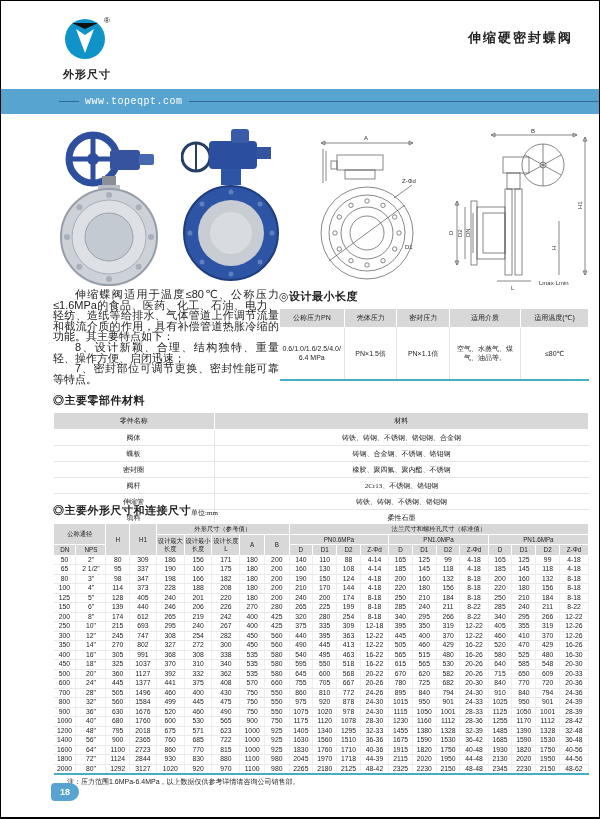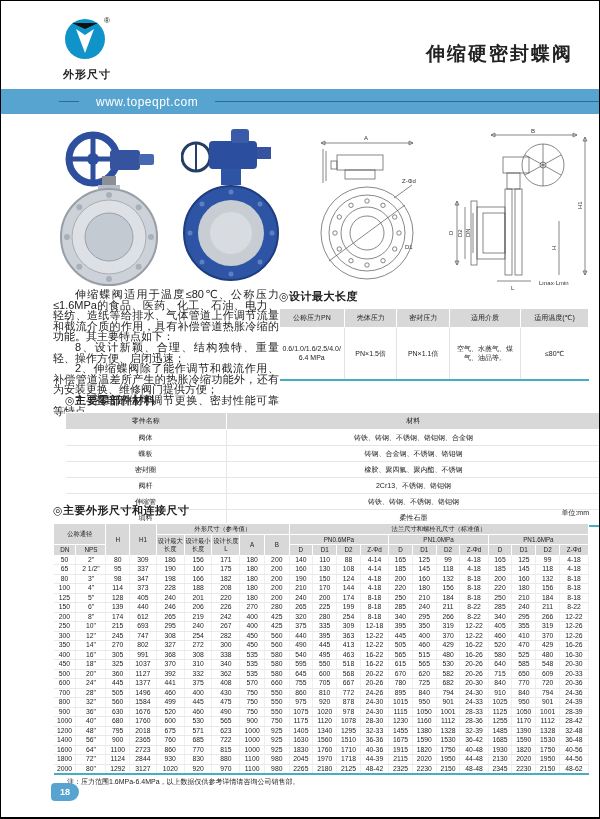--- a/index.html
+++ b/index.html
@@ -4,27 +4,27 @@
 <style>
   * { margin:0; padding:0; box-sizing:border-box; }
   html,body { background:#888; }
   body { font-family:"Liberation Sans","DejaVu Sans",sans-serif; color:#222; }
   .page { position:relative; width:600px; height:819px; margin:0 auto; background:#fff;
           border:1px solid #000; border-bottom-width:2px; overflow:hidden; }
 
   
   .logo-block { position:absolute; left:50px; top:12px; width:72px; text-align:center; }
   .logo-text { font-size:11px; font-weight:bold; letter-spacing:1px; margin-top:2px; }
-  .page-title { position:absolute; top:40px; right:26px; font-size:19px; font-weight:bold; letter-spacing:2px;font-family:Liberation Mono, monospace; }
+  .page-title { position:absolute; top:28px; right:26px; font-size:13px; font-weight:bold; letter-spacing:2px;font-family:Liberation Mono, monospace; }
   .banner { position:absolute; left:0; top:88px; width:100%; height:25px; background:#57A4D0;
             display:flex; align-items:center; }
   .banner .ln { height:1px; background:rgba(15,60,95,.55); }
   .banner .ln.short { width:20px; margin-left:58px; }
   .banner .ln.long { flex:1; margin-right:0; }
-  .banner-url { color:#fff; font-size:12px; margin:0 17px; letter-spacing:.5px; }
+  .banner-url { color:#fff; font-size:10px; margin:0 6px; letter-spacing:.5px;font-family:Liberation Mono, monospace; }
 
   
   .img-strip { position:absolute; left:0; top:120px; width:100%; height:172px; }
   .img-strip svg { position:absolute; }
 
   
   h2.sec-title { font-size:11px; font-weight:bold; letter-spacing:.5px; margin-bottom:4px; }
 
   
   .features { position:absolute; left:52px; top:288px; width:226px; }
@@ -34,31 +34,31 @@
   .performance { position:absolute; left:278px; top:288px; width:310px; }
   table { border-collapse:collapse; width:100%; table-layout:fixed; }
   th { background:#d8d8d8; font-weight:normal; }
   .perf-table { border-bottom:2px solid #45AEC3; }
   .perf-table th { font-size:7px; padding:4px 1px; border:1px solid #fff; }
   .perf-table td { font-size:7px; text-align:center; vertical-align:middle; height:52px;
                    border-right:1px solid #e3e3e3; padding:2px; word-break:break-all; line-height:9px;}
   .perf-table td:last-child { border-right:none; }
 
   
-  .materials { position:absolute; left:64px; top:392px; width:536px; }
+  .materials { position:absolute; left:52px; top:392px; width:536px;font-family:Liberation Serif, serif; }
   .mat-table { border-bottom:2px solid #45AEC3; }
   .mat-table th { font-size:7px; padding:3px 1px; border:1px solid #fff; }
   .mat-table col.c1 { width:30%; }
   .mat-table td { font-size:7px; text-align:center; padding:2.5px 1px;
                   border-bottom:1px solid #e6e6e6; }
   .mat-table td:first-child { border-right:1px solid #e6e6e6; }
 
   
   .dimensions { position:absolute; left:52px; top:502px; width:536px; }
-  .dim-head { display:flex; justify-content:space-between; align-items:flex-end; margin-bottom:5px;}
+  .dim-head { display:flex; align-items:flex-end; margin-bottom:5px;font-family:Liberation Serif, serif;}
   .unit { font-size:7px; }
   .dims-table { border-bottom:2px solid #45AEC3; }
   .dims-table th { font-size:6.3px; border:1px solid #fff; padding:1px 0; line-height:7.5px; vertical-align:middle;}
   .dims-table td { font-size:6.8px; line-height:8.5px; text-align:center; padding:0;
                    border-right:1px solid #efefef; border-bottom:1px solid #e9e9e9; }
   .note { font-size:7px; margin-top:2px; padding-left:14px; }
 
   
   .page-badge { position:absolute; left:50px; top:782px; width:28px; height:18px; background:#57A4D0;
                 color:#fff; font-size:9px; font-weight:bold; border-radius:4px 9px 9px 4px;
@@ -195,26 +195,25 @@
       <text x="117" y="125" transform="rotate(-90 117 125)">H</text>
       <line x1="58" y1="156" x2="92" y2="156"></line>
       <text x="72" y="165">L</text>
       <text x="100" y="160">Lmax·Lmin</text>
     </svg>
   </div>
 
   <section class="features">
     <p>伸缩蝶阀适用于温度≤80℃、公称压力≤1.6MPa的食品、医药、化工、石油、电力、轻纺、造纸等给排水、气体管道上作调节流量和截流介质的作用，具有补偿管道热胀冷缩的功能。其主要特点如下：</p>
     <p>8、设计新颖、合理、结构独特、重量轻、操作方便、启闭迅速；</p>
-    <p>2、伸缩蝶阀除了能作调节和截流作用、补偿管道温差所产生的热胀冷缩功能外，还有为安装更换、维修阀门提供方便；</p>
     <p>7、密封部位可调节更换、密封性能可靠等特点。</p>
   </section>
 
   <section class="performance">
-    <h2 class="sec-title">◎设计最大长度</h2>
+    <h2 class="sec-title">◎设计最小长度</h2>
     <table class="perf-table">
       <colgroup>
           <col style="width:21%">
           <col style="width:17%">
           <col style="width:17%">
           <col style="width:23%">
           <col style="width:22%">
         </colgroup>
       <thead>
           <tr>

